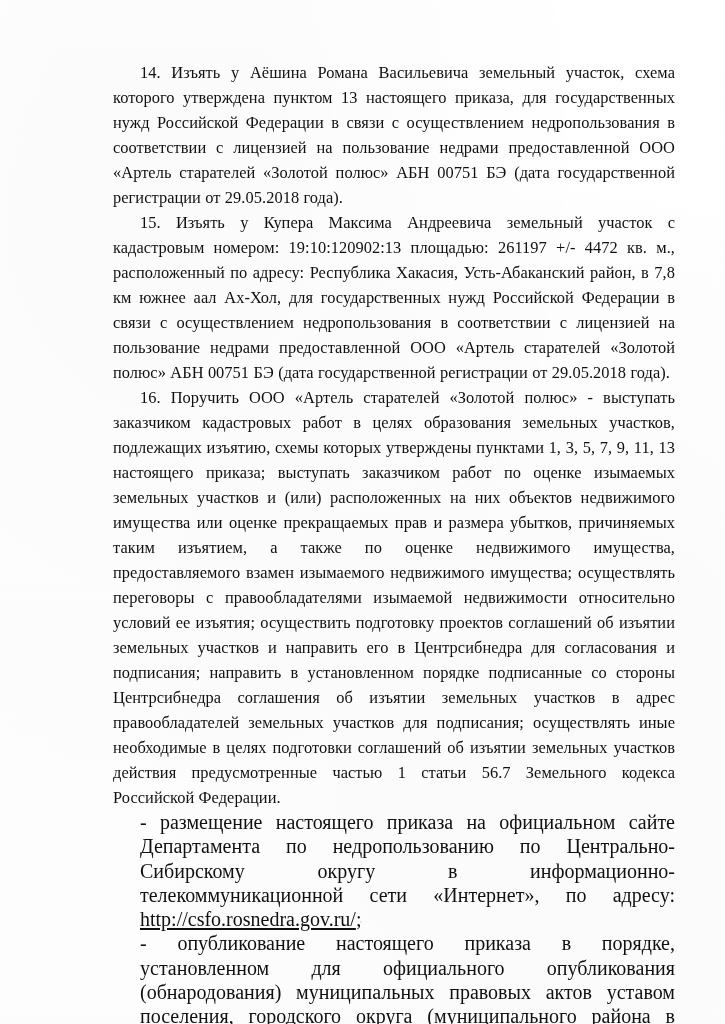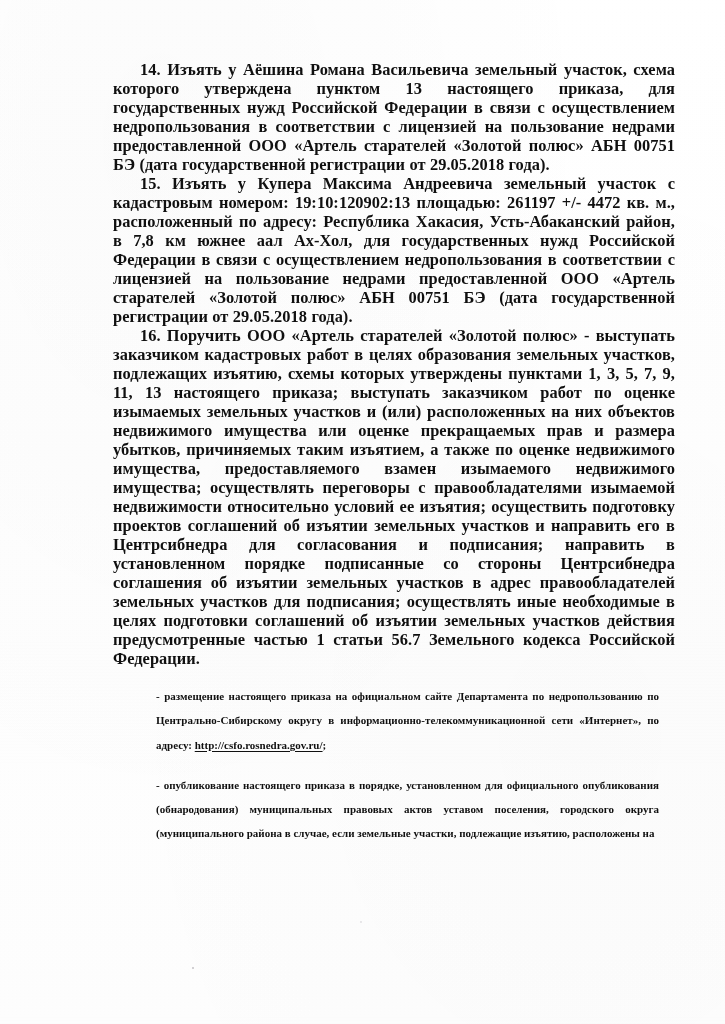--- a/index.html
+++ b/index.html
@@ -42,37 +42,35 @@
     top: 60px;
     width: 562px;       
   }
 
   p.para {
     margin: 0;
     text-align: justify;
     text-justify: inter-word;
     text-indent: 27px;       
     font-size: 16.4px;
-    line-height: 19px;
+    line-height: 25px;
     letter-spacing: 0.05px;
     word-spacing: 0.2px;
     hyphens: none;
-    font-weight: bold;
   }
 
   
   p.subitem {
-    margin: 16px;
+    margin: 0;
     text-align: justify;
     text-justify: inter-word;
-    font-size: 11px;
+    font-size: 20px;
     line-height: 24.3px;
     padding-left: 27px;
     text-indent: 0;
-    font-weight: bold;
   }
 
   a.url {
     color: inherit;
     text-decoration: underline;
     text-underline-offset: 1.5px;
   }
 
   
   .speck {

